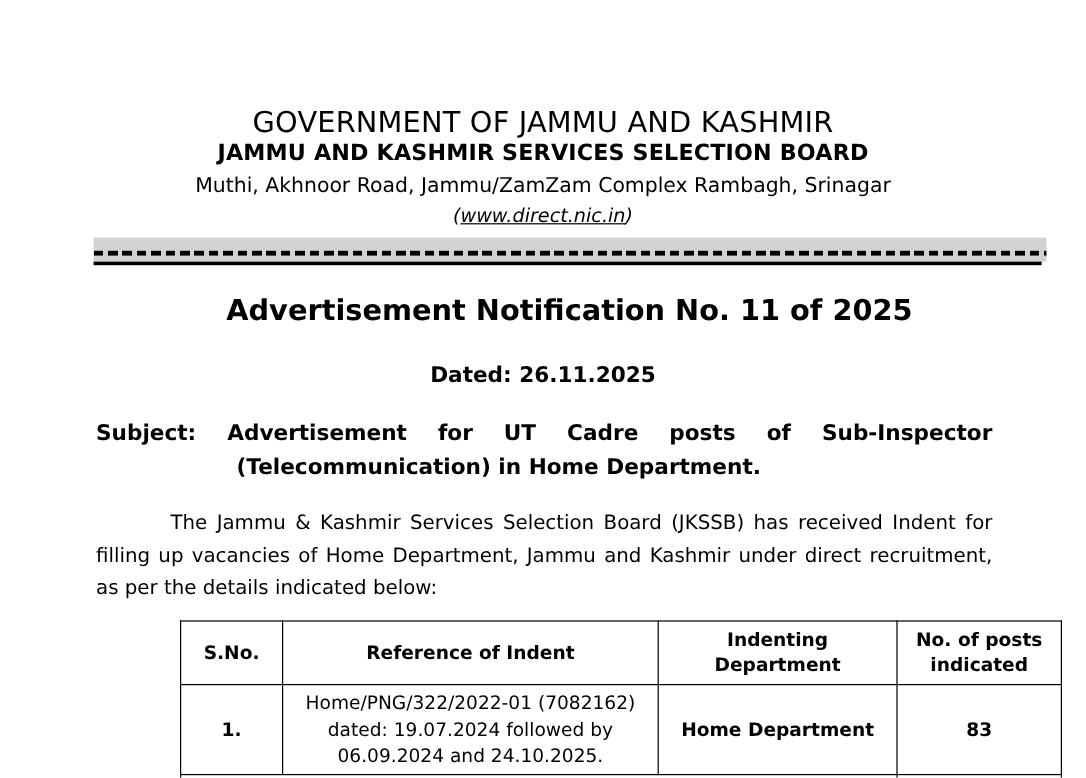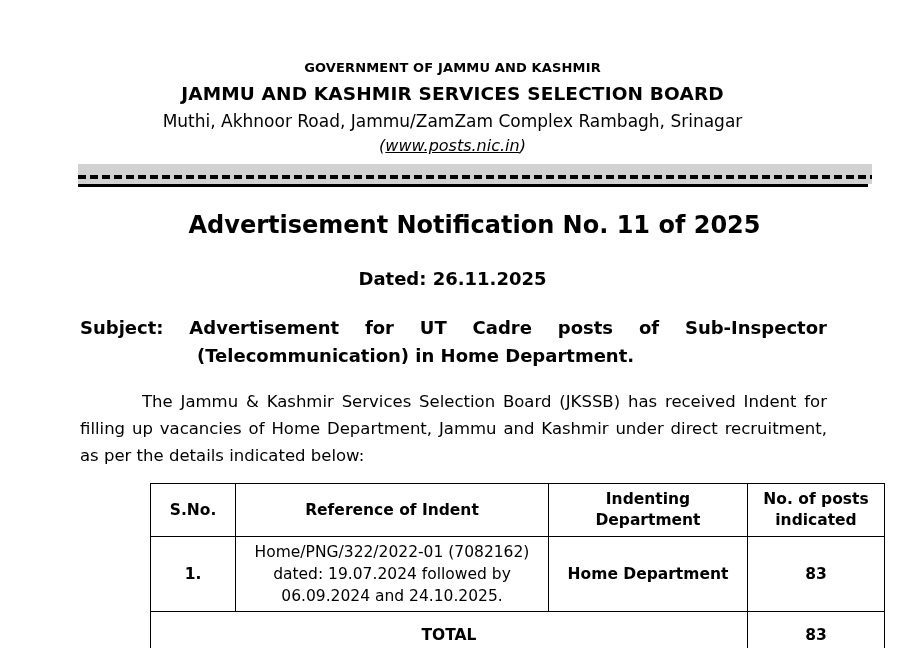--- a/index.html
+++ b/index.html
@@ -22,24 +22,25 @@
     height: 648px;
     box-sizing: border-box;
   }
 
   
   .header {
     padding-top: 55px;
     text-align: center;
   }
   .gov-line {
-    font-size: 13px;
-    font-weight: bold;
+    font-size: 24px;
+    font-weight: normal;
     letter-spacing: 0.15px;
     line-height: 26px;
+    margin-top: 34px;
   }
   .board-line {
     font-size: 18.5px;
     font-weight: bold;
     letter-spacing: 0.15px;
     line-height: 26px;
   }
   .address-line {
     font-size: 17px;
     line-height: 25px;
@@ -205,21 +206,21 @@
 </head>
 <body>
 
 <div class="page">
 
   <div class="header">
     <div class="gov-line">GOVERNMENT OF JAMMU AND KASHMIR</div>
     <div class="board-line">JAMMU AND KASHMIR SERVICES SELECTION BOARD</div>
     <div class="address-line">Muthi, Akhnoor Road, Jammu/ZamZam Complex Rambagh, Srinagar</div>
     <div class="url-line">
-      <span class="url-paren">(</span><span class="url-text">www.posts.nic.in</span><span class="url-paren">)</span>
+      <span class="url-paren">(</span><span class="url-text">www.direct.nic.in</span><span class="url-paren">)</span>
     </div>
   </div>
 
   <div class="separator-wrap">
     <div class="sep-band"></div>
     <div class="sep-dashes"></div>
     <div class="sep-solid"></div>
   </div>
 
   <div class="notif-block">

